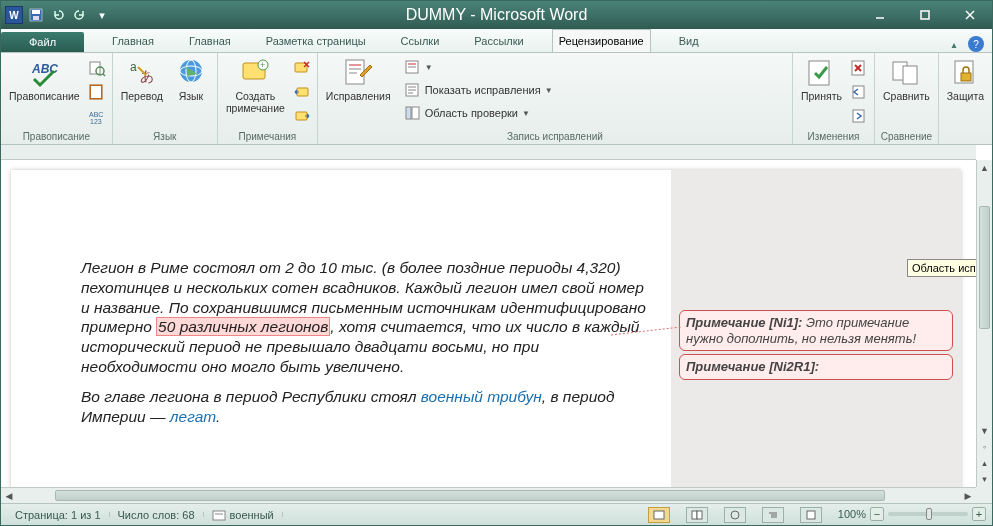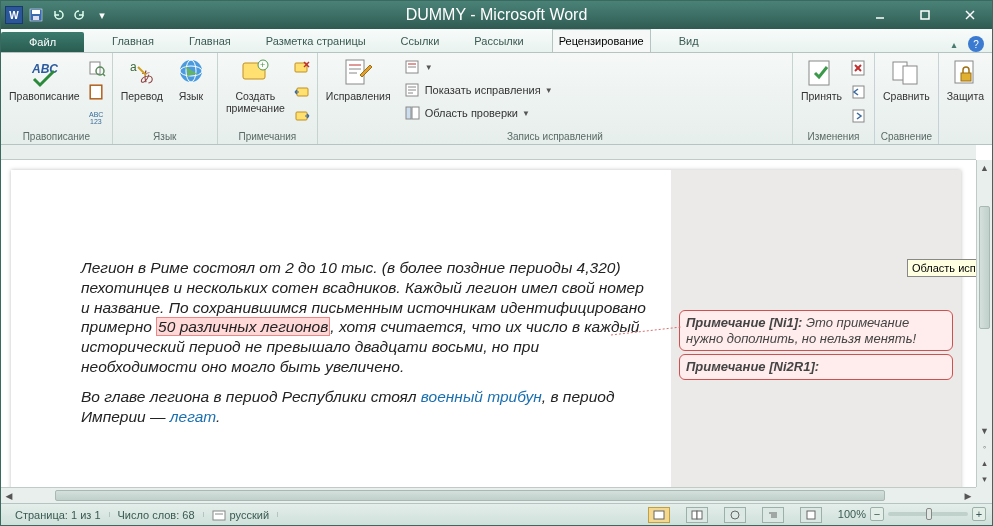--- a/index.html
+++ b/index.html
@@ -390,21 +390,21 @@
   </div>
 
   <div class="statusbar">
     <div class="status-seg">Страница: 1 из 1</div>
     <div class="status-seg">Число слов: 68</div>
     <div class="status-seg">
         <svg width="14" height="14" style="margin-right:4px">
           <rect x="1" y="3" width="12" height="9" fill="#fff" stroke="#888"></rect>
           <line x1="3" y1="6" x2="11" y2="6" stroke="#888"></line>
         </svg>
-        <span>русский</span>
+        <span>военный</span>
       </div>
     <div class="status-right">
       <div class="viewbtn active">
           <svg width="12" height="10">
             <rect x="1" y="1" width="10" height="8" fill="#fff" stroke="#666"></rect>
           </svg>
         </div>
       <div class="viewbtn">
           <svg width="12" height="10">
             <rect x="1" y="1" width="5" height="8" fill="#fff" stroke="#666"></rect>

